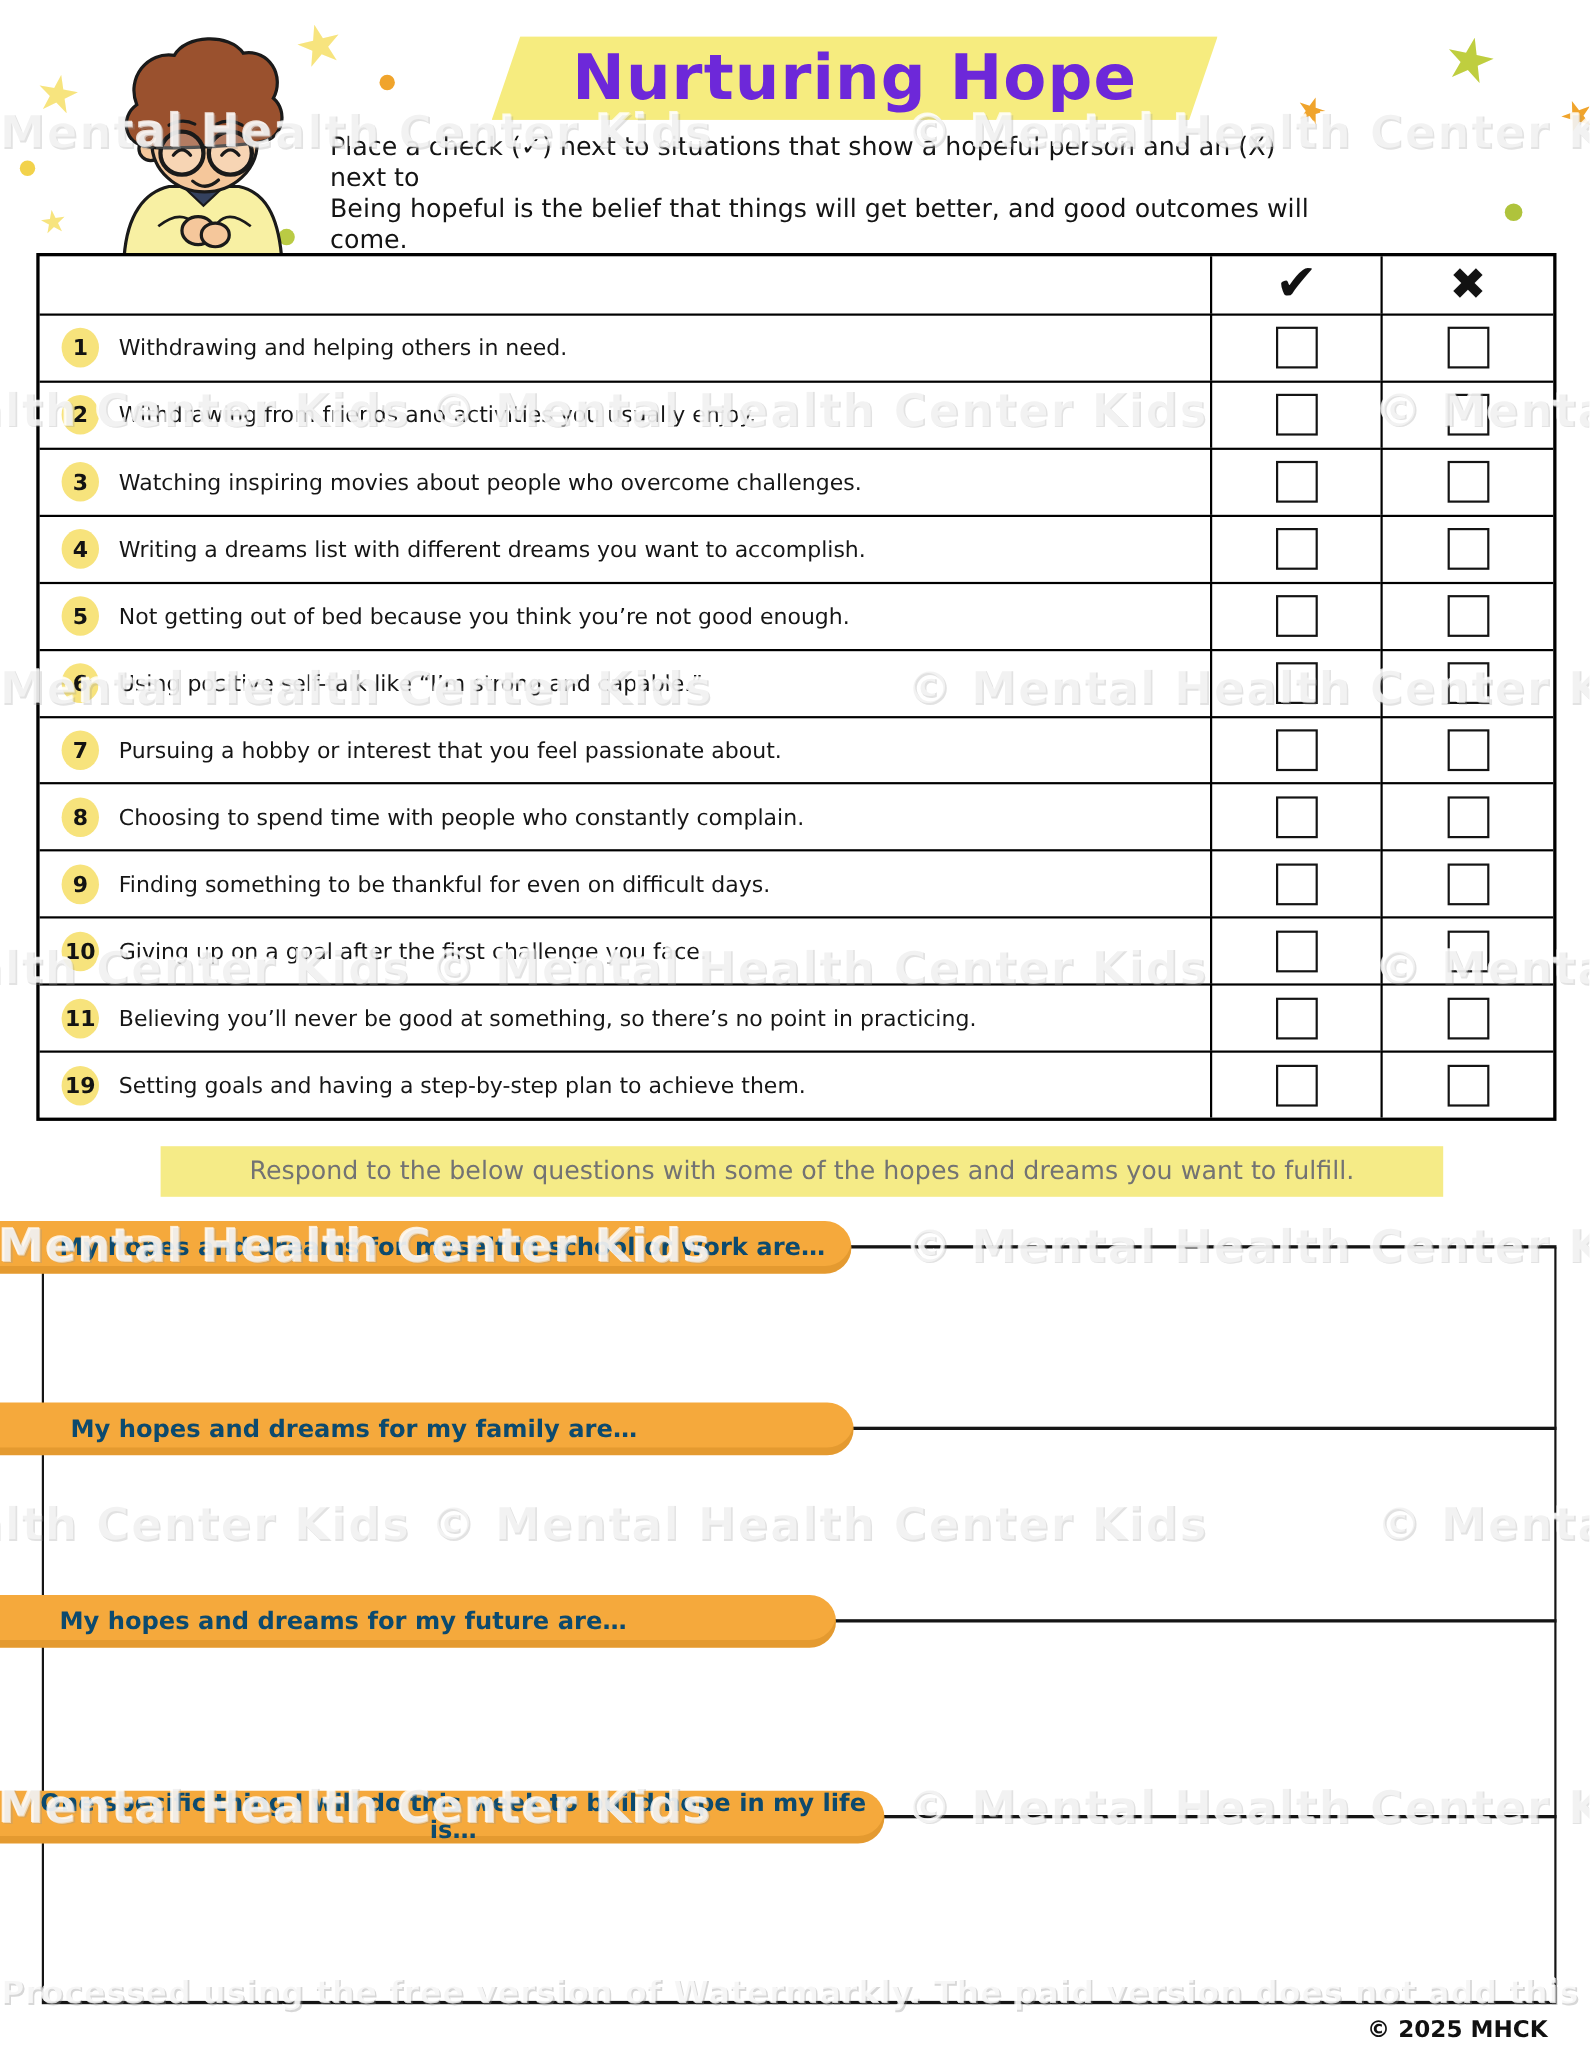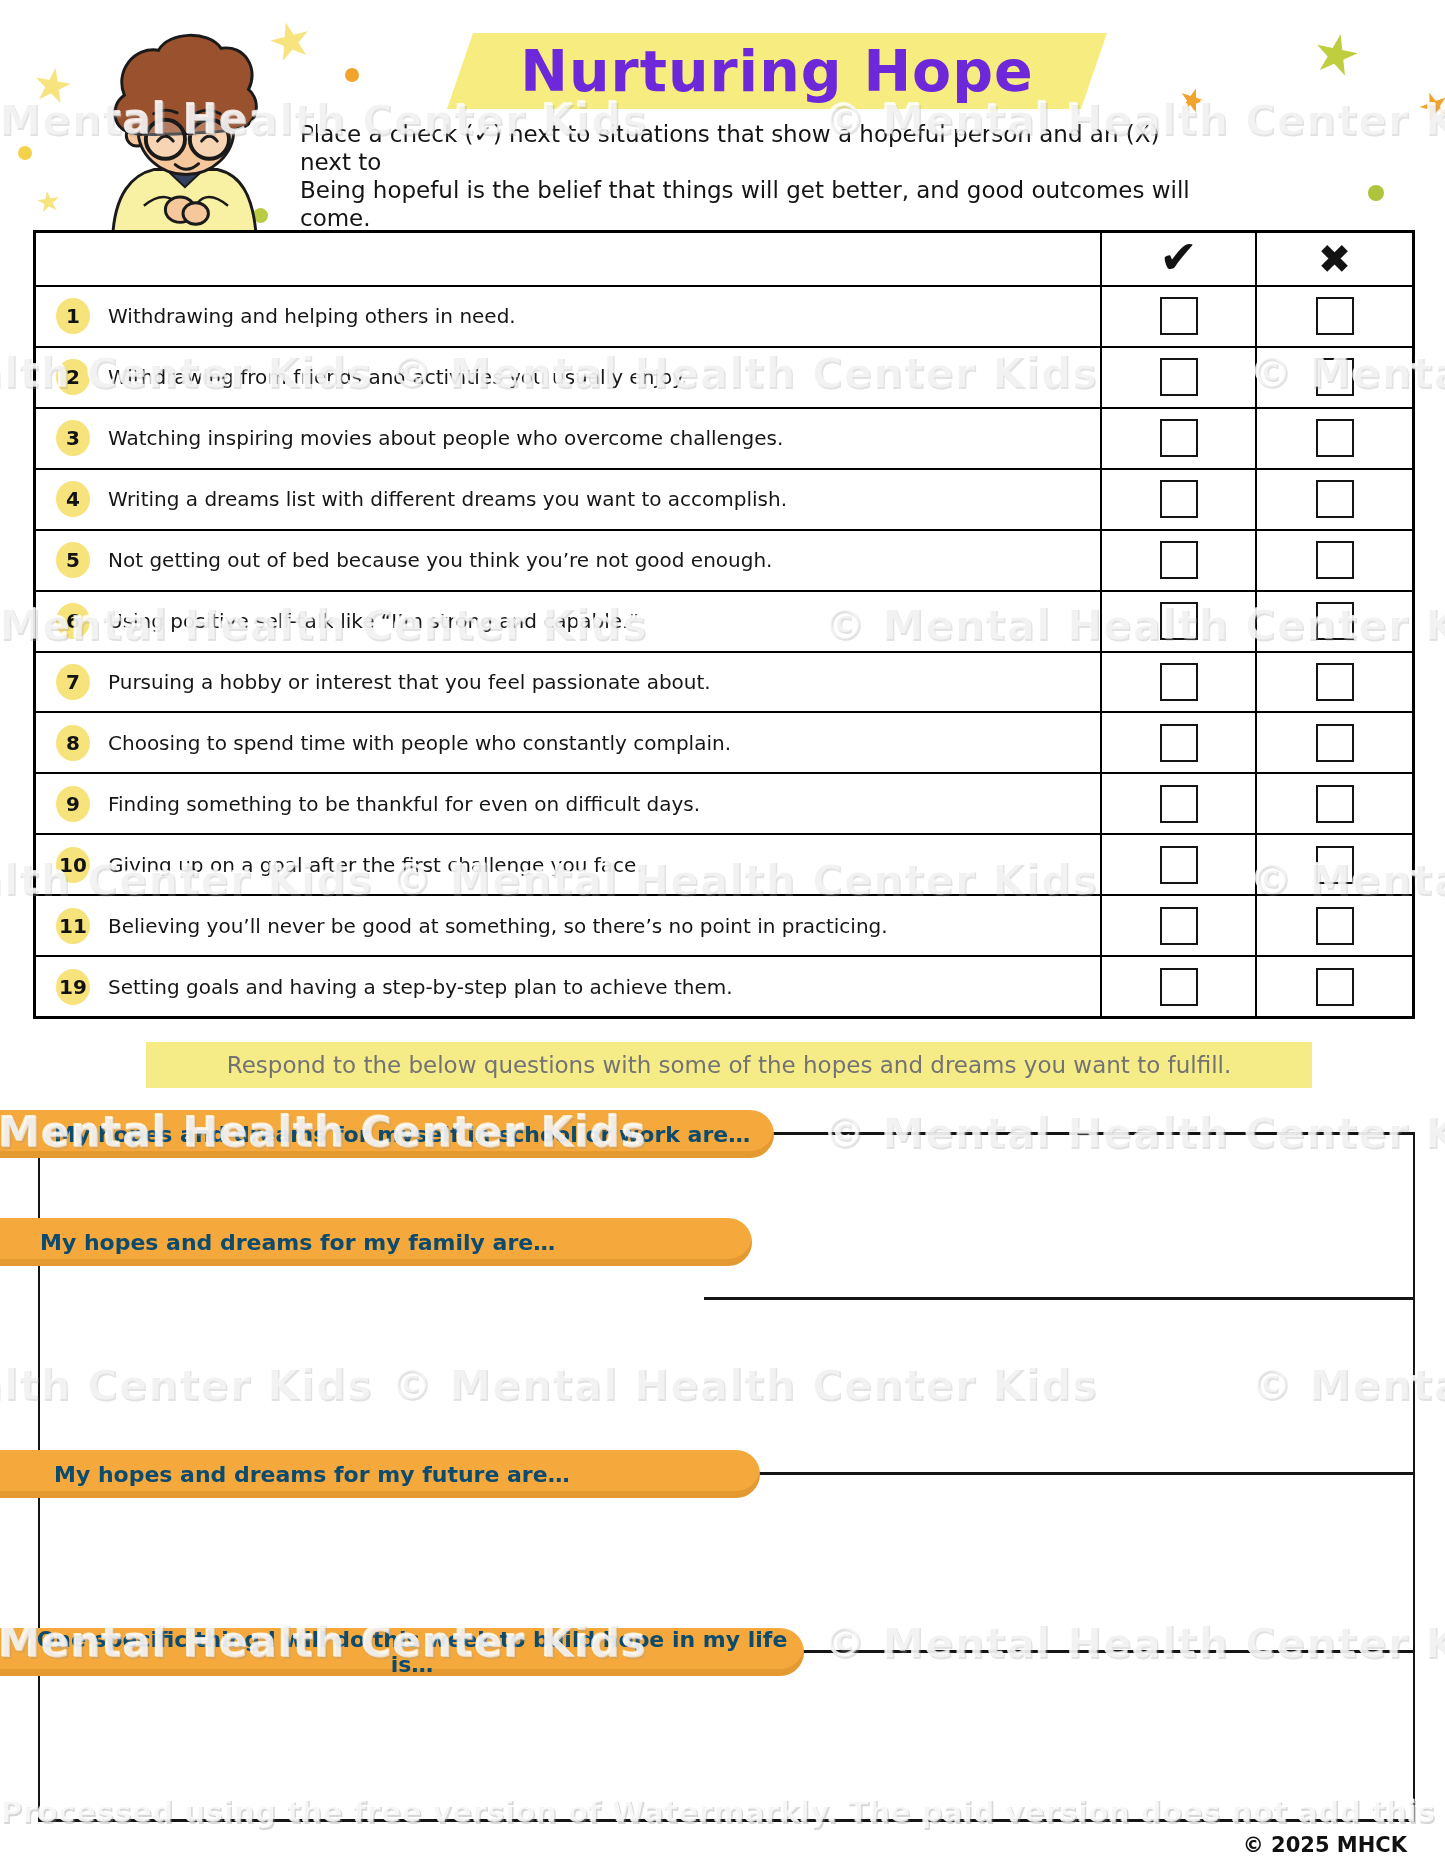--- a/index.html
+++ b/index.html
@@ -250,21 +250,21 @@
   <div class="vline" style="left:1413px;top:1134px;height:685px;"></div>
   <div class="hline-bottom" style="left:38px;top:1819px;width:1377px;"></div>
 
   <div class="prompt-line" style="left:712px;top:1132px;width:703px;"></div>
   <div class="prompt-banner" style="top:1110px;width:720px;padding-left:54px;">
     <span>My hopes and dreams for myself in school or work are…</span>
   </div>
   <div class="response-area" style="top:1160px;height:137px;"></div>
 
   <div class="prompt-line" style="left:704px;top:1297px;width:711px;"></div>
-  <div class="prompt-banner" style="top:1218px;width:712px;padding-left:40px;">
+  <div class="prompt-banner" style="top:1275px;width:712px;padding-left:64px;">
     <span>My hopes and dreams for my family are…</span>
   </div>
   <div class="response-area" style="top:1325px;height:147px;"></div>
 
   <div class="prompt-line" style="left:698px;top:1472px;width:717px;"></div>
   <div class="prompt-banner" style="top:1450px;width:706px;padding-left:54px;">
     <span>My hopes and dreams for my future are…</span>
   </div>
   <div class="response-area" style="top:1500px;height:150px;"></div>
 

